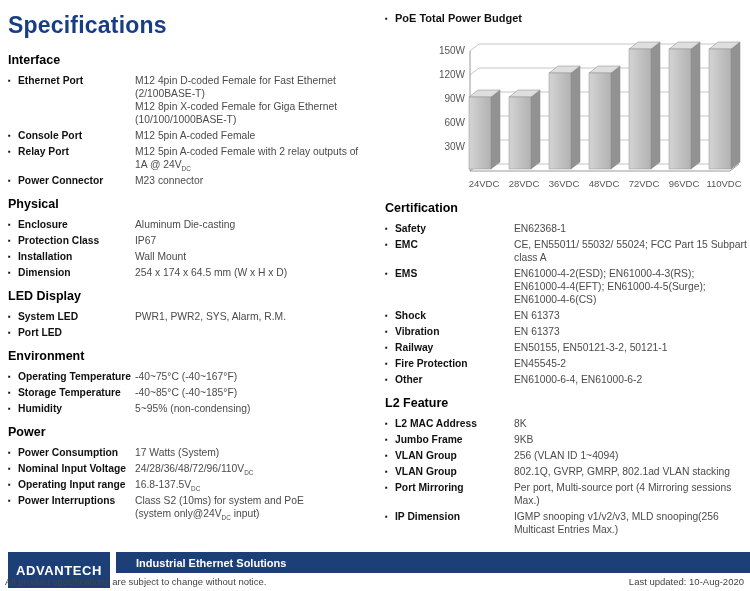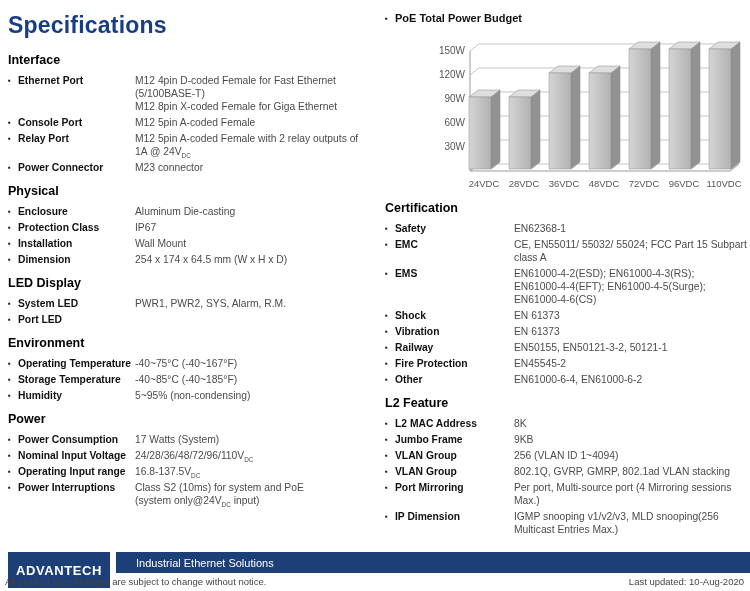--- a/index.html
+++ b/index.html
@@ -20,41 +20,42 @@
   sub{font-size:0.62em;line-height:0;}
   .chart-header{display:flex;align-items:flex-start;font-size:11px;line-height:13px;margin:2px 0 6px 0;}
   .chart-header .bullet{margin-top:0px;}
   .chart-title{font-weight:700;color:#111;}
   #chart-svg{display:block;}
   .footer{position:absolute;left:0;top:552px;width:750px;}
   .footer-bar{display:flex;height:21px;padding-left:8px;}
   .logo{background:#1c3f77;color:#fff;font-weight:700;font-size:13px;letter-spacing:0.6px;
         display:flex;align-items:center;padding:18px 8px;}
   .banner{background:#1c3f77;flex:1;margin-left:6px;display:flex;align-items:center;}
-  .banner span{color:#fff;font-weight:400;font-size:11px;padding-left:20px;}
+  .banner span{color:#fff;font-weight:700;font-size:11px;padding-left:20px;}
   .footer-meta{display:flex;justify-content:space-between;font-size:9.5px;color:#444;
                padding:3px 6px 0 5px;}
 </style>
 </head>
 <body>
 
 <div class="page">
 
   <div class="col left">
     <h1 class="title">Specifications</h1>
     <div id="left-sections">
         <div class="section">
           <h2>Interface</h2>
           <div class="row">
             <span class="bullet">▪</span>
             <span class="lbl">Ethernet Port</span>
             <div class="val">
               <div>M12 4pin D-coded Female for Fast Ethernet</div>
-              <div>(5/100BASE-T)</div>
+              <div>(2/100BASE-T)</div>
               <div>M12 8pin X-coded Female for Giga Ethernet</div>
+              <div>(10/100/1000BASE-T)</div>
             </div>
           </div>
           <div class="row">
             <span class="bullet">▪</span>
             <span class="lbl">Console Port</span>
             <div class="val">
               <div>M12 5pin A-coded Female</div>
             </div>
           </div>
           <div class="row">

